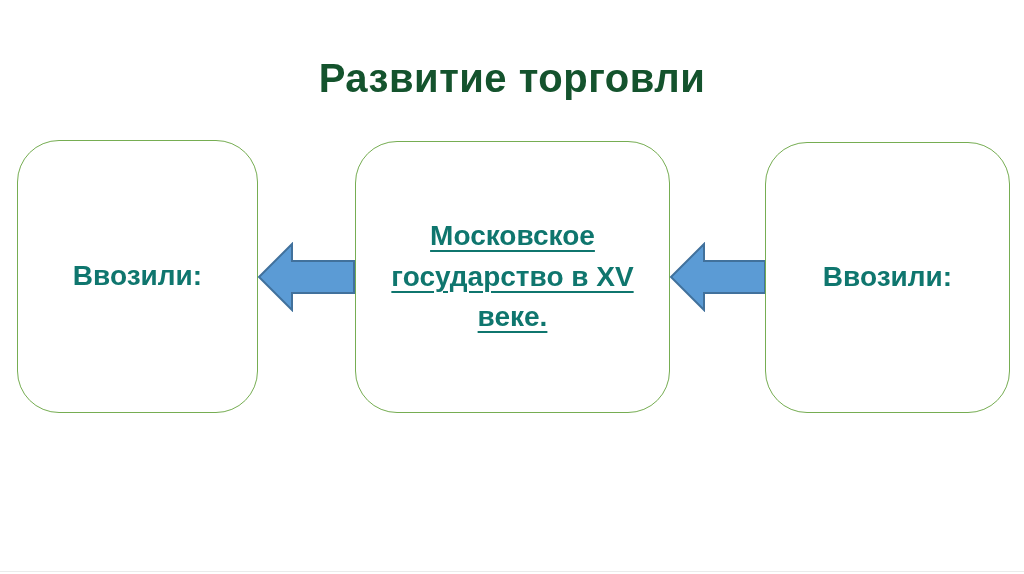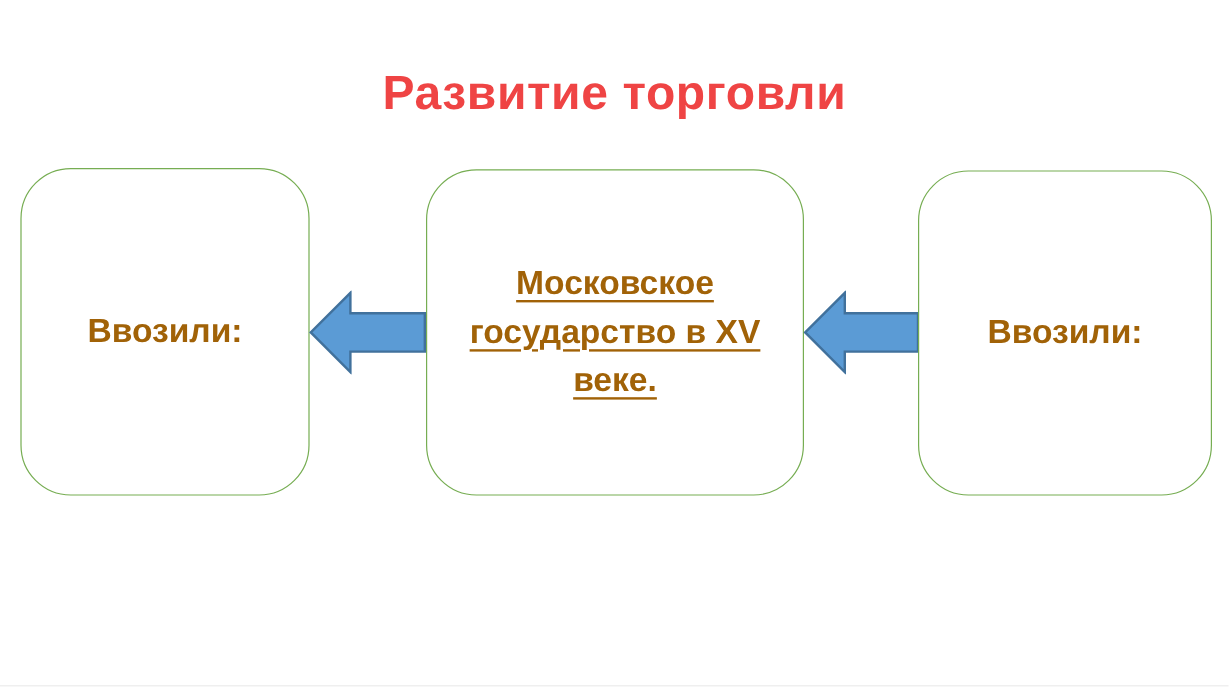--- a/index.html
+++ b/index.html
@@ -18,40 +18,40 @@
   .title {
     position: absolute;
     top: 56px;
     left: 0;
     width: 1024px;
     margin: 0;
     text-align: center;
     font-size: 40px;
     font-weight: 700;
     letter-spacing: 0.5px;
-    color: #ef4444;
+    color: #14532d;
   }
   .box {
     position: absolute;
     box-sizing: border-box;
     border: 1.5px solid #76AD52;
     border-radius: 42px;
     background: #ffffff;
     display: flex;
     align-items: center;
     justify-content: center;
     text-align: center;
   }
   .box-left   { left: 17px;  top: 140px; width: 241px; height: 273px; }
   .box-center { left: 355px; top: 141px; width: 315px; height: 272px; }
   .box-right  { left: 765px; top: 142px; width: 245px; height: 271px; }
   .box-label {
     font-size: 28px;
     font-weight: 700;
-    color: #a16207;
+    color: #0f766e;
     line-height: 1.45;
   }
   .box-center .box-label {
     max-width: 282px;
     text-decoration: underline;
     text-decoration-thickness: 2px;
     text-underline-offset: 5px;
   }
   .arrow {
     position: absolute;

